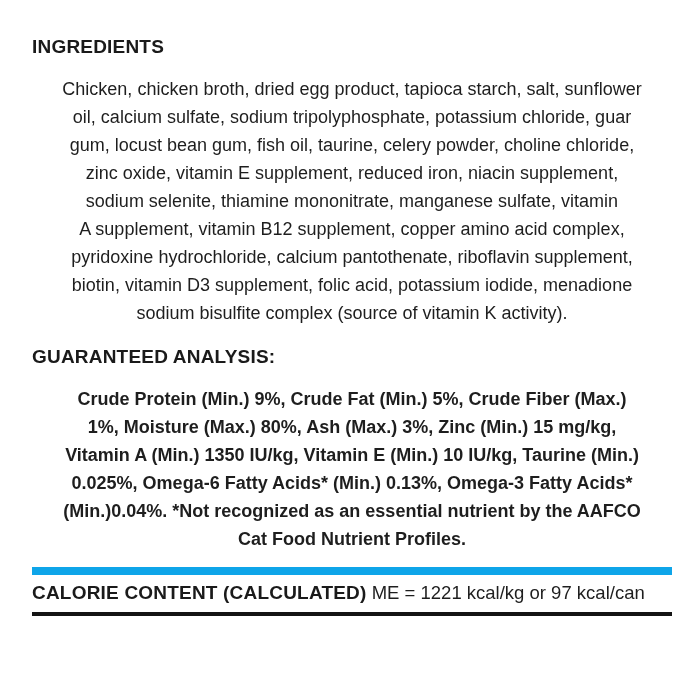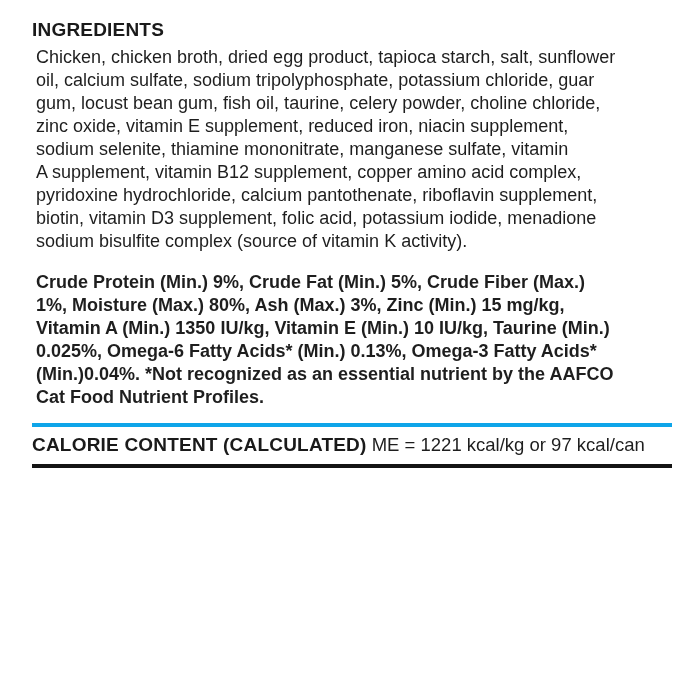--- a/index.html
+++ b/index.html
@@ -6,45 +6,46 @@
     margin: 0;
     padding: 0;
     background: #ffffff;
   }
   .page {
     position: relative;
     width: 700px;
     height: 700px;
     background: #ffffff;
     box-sizing: border-box;
-    padding: 18px 28px 20px 32px;
+    padding: 35px 28px 20px 32px;
     font-family: "Liberation Sans", "DejaVu Sans", sans-serif;
     color: #1e1e1e;
     overflow: hidden;
   }
   .section-heading {
     margin: 0;
     font-size: 19px;
     line-height: 24px;
     font-weight: 700;
     letter-spacing: 0.2px;
     color: #1a1a1a;
   }
   .body-text {
-    margin: 4px;
+    margin: 16px;
     font-size: 18px;
-    line-height: 23px;
+    line-height: 28px;
     font-weight: 400;
     white-space: pre-line;
     color: #1e1e1e;
+    text-align: center;
   }
   .ingredients-body { margin-bottom: 18px; }
   .ga-body { margin-bottom: 14px; font-weight: bold; }
   .calorie-bar {
-    border-top: 4px solid #0ea5e9;
+    border-top: 8px solid #0ea5e9;
     border-bottom: 4px solid #141414;
     padding: 6px 0 7px 0;
     margin: 0 0 24px 0;
     font-size: 18.5px;
     line-height: 24px;
   }
   .inline-heading {
     font-weight: 700;
     font-size: 19px;
     letter-spacing: 0.2px;
@@ -65,20 +66,21 @@
 gum, locust bean gum, fish oil, taurine, celery powder, choline chloride,
 zinc oxide, vitamin E supplement, reduced iron, niacin supplement,
 sodium selenite, thiamine mononitrate, manganese sulfate, vitamin
 A supplement, vitamin B12 supplement, copper amino acid complex,
 pyridoxine hydrochloride, calcium pantothenate, riboflavin supplement,
 biotin, vitamin D3 supplement, folic acid, potassium iodide, menadione
 sodium bisulfite complex (source of vitamin K activity).</p>
   </section>
 
   <section>
+    <h2 class="section-heading">GUARANTEED ANALYSIS:</h2>
     <p class="body-text ga-body">Crude Protein (Min.) 9%, Crude Fat (Min.) 5%, Crude Fiber (Max.)
 1%, Moisture (Max.) 80%, Ash (Max.) 3%, Zinc (Min.) 15 mg/kg,
 Vitamin A (Min.) 1350 IU/kg, Vitamin E (Min.) 10 IU/kg, Taurine (Min.)
 0.025%, Omega-6 Fatty Acids* (Min.) 0.13%, Omega-3 Fatty Acids*
 (Min.)0.04%. *Not recognized as an essential nutrient by the AAFCO
 Cat Food Nutrient Profiles.</p>
   </section>
 
   <div class="calorie-bar">
     <span class="inline-heading">CALORIE CONTENT (CALCULATED)</span>

